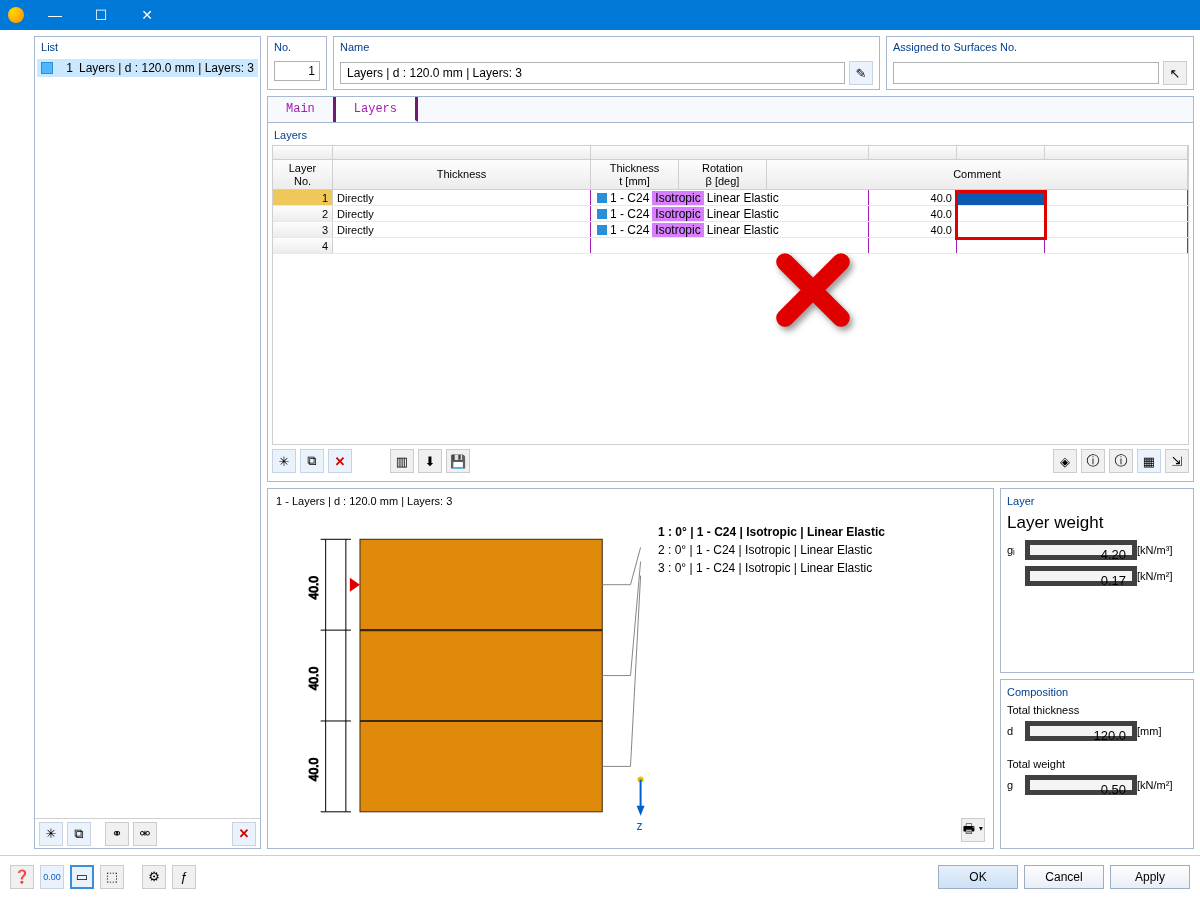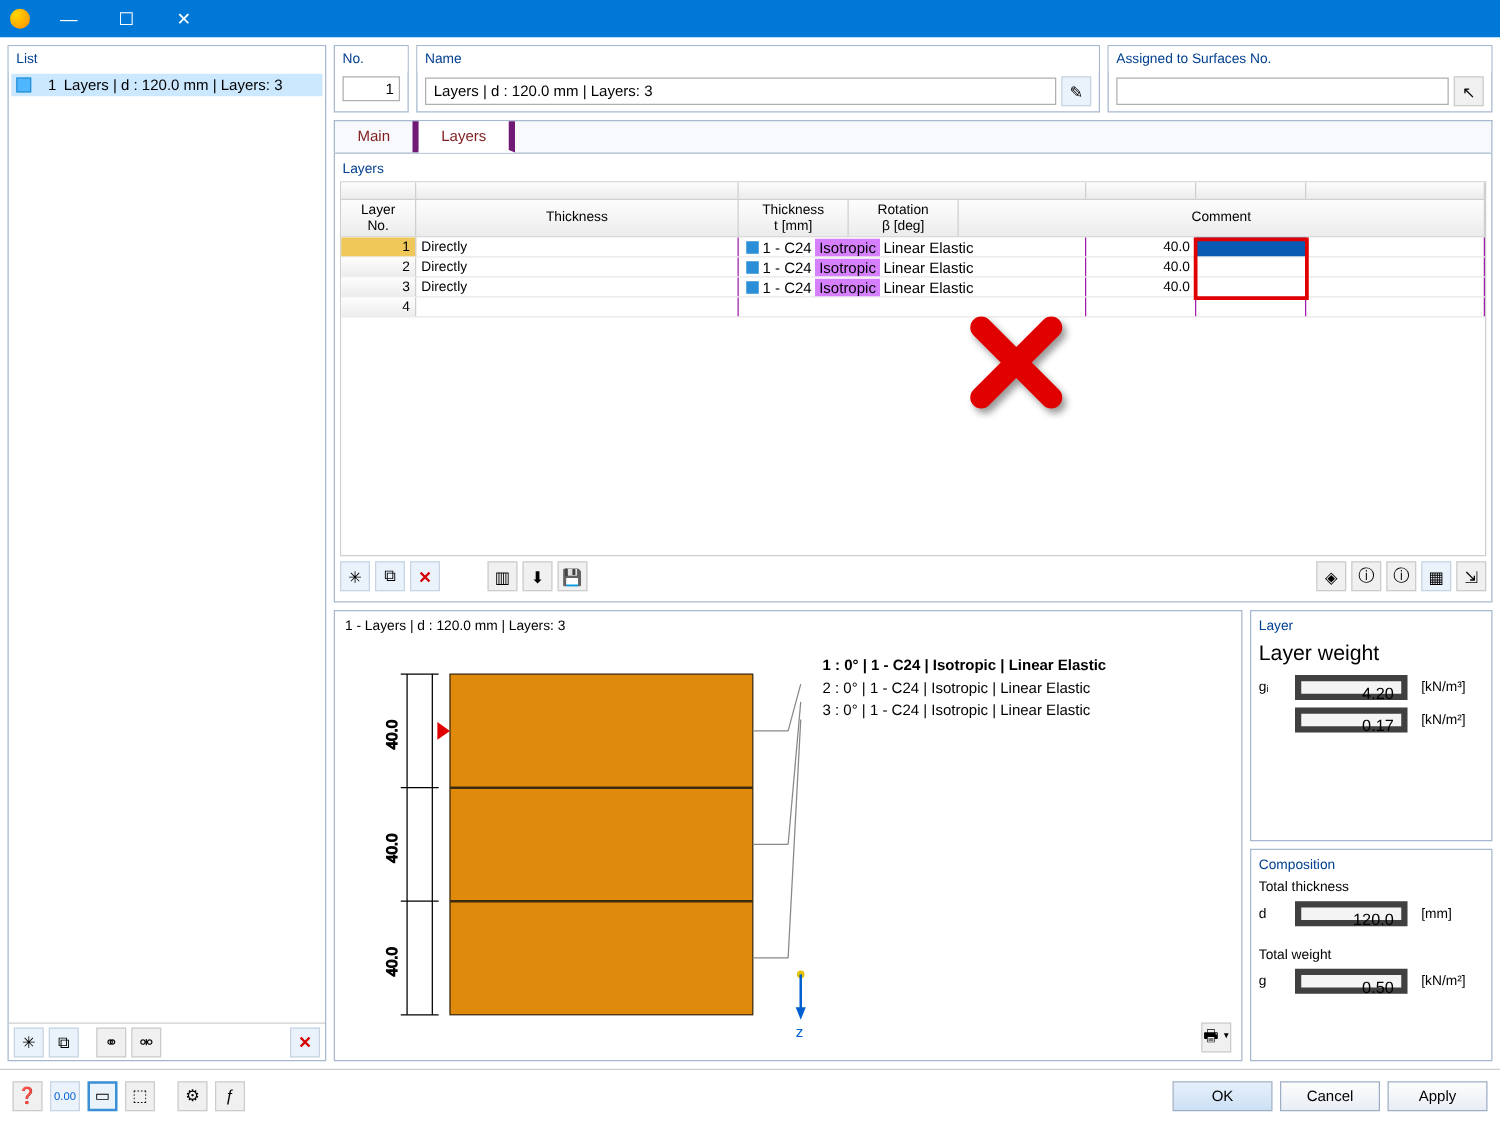--- a/index.html
+++ b/index.html
@@ -9,21 +9,21 @@
 .titlebar .icon { width: 16px; height: 16px; background: radial-gradient(circle at 30% 30%, #ffd700, #ff8c00); border-radius: 50%; margin-right: 8px; }
 .titlebar .title { flex: 1; font-size: 12px; }
 .titlebar .winbtns { display: flex; height: 100%; }
 .titlebar .winbtn { width: 46px; height: 30px; display: flex; align-items: center; justify-content: center; font-size: 14px; color: #fff; }
 
 .mainarea { display: flex; height: calc(897px - 30px - 42px); background: #fff; padding: 6px; gap: 6px; }
 
 .panel { border: 1px solid #a6b9d0; background: #fff; display: flex; flex-direction: column; }
 .panel-head { color: #003f8f; font-size: 11px; padding: 4px 6px; background: #fff; }
 
-.leftcol { width: 255px; display: flex; flex-direction: column; gap: 6px; }
+.leftcol { width: 255px; display: flex; flex-direction: column; gap: 6px; align-items: flex-end; }
 .listpanel { flex: 1; }
 .list-items { flex: 1; overflow: auto; padding: 2px; }
 .list-row { display: flex; align-items: center; height: 18px; background: #cce8ff; padding: 0 4px; gap: 6px; }
 .list-row .sw { width: 12px; height: 12px; background: #4fb7ff; border: 1px solid #2a8fd6; }
 .list-row .num { width: 14px; text-align: right; }
 .left-toolbar { height: 30px; display: flex; align-items: center; padding: 2px 4px; gap: 4px; border-top: 1px solid #d0d0d0; }
 .tbtn { width: 24px; height: 24px; border: 1px solid #c8d4e3; background: #eaf2fb; display: flex; align-items: center; justify-content: center; font-size: 13px; }
 .tbtn.gray { background: #f0f0f0; border-color: #ccc; }
 .tbtn.red { color: #d40000; font-weight: bold; }
 
@@ -33,21 +33,21 @@
 .no-panel input { width: 46px; height: 20px; text-align: right; border: 1px solid #b0b0b0; margin: 4px 6px; padding-right: 4px; }
 .name-panel { flex: 1; }
 .name-row { display: flex; align-items: center; padding: 4px 6px; gap: 4px; }
 .name-row input { flex: 1; height: 22px; border: 1px solid #b0b0b0; padding: 0 6px; }
 .assign-panel { width: 308px; }
 .assign-row { display: flex; align-items: center; padding: 4px 6px; gap: 4px; }
 .assign-row input { flex: 1; height: 22px; border: 1px solid #b0b0b0; padding: 0 6px; background: #fff; }
 
 .tabs-area { flex: 1; display: flex; flex-direction: column; }
 .tabstrip { display: flex; height: 26px; border: 1px solid #a6b9d0; border-bottom: none; background: #f7f9fc; }
-.tabstrip .tab { padding: 5px 18px; border-right: 5px solid #701a75; color: #7f1d1d; }
+.tabstrip .tab { padding: 5px 18px; border-right: 3px solid #701a75; color: #a21caf; font-family: Liberation Mono, monospace; }
 .tabstrip .tab.active { background: #fff; border-bottom: 2px solid #fff; position: relative; z-index: 1; }
 
 .layers-panel { border: 1px solid #a6b9d0; padding: 4px; flex: 1; display: flex; flex-direction: column; overflow: hidden; }
 .layers-panel .phead { color: #003f8f; font-size: 11px; padding: 2px 2px 4px; }
 
 .grid { border: 1px solid #cfcfcf; display: flex; flex-direction: column; height: 300px; position: relative; }
 .grid-spacer-row { display: flex; height: 14px; background: linear-gradient(#fdfdfd,#ececec); border-bottom: 1px solid #cfcfcf; }
 .grid-spacer-row .sp { border-right: 1px solid #cfcfcf; }
 .grid-head { display: flex; height: 30px; background: linear-gradient(#fdfdfd,#ececec); border-bottom: 1px solid #cfcfcf; }
 .grid-head .gh { border-right: 1px solid #cfcfcf; display: flex; align-items: center; justify-content: center; text-align: center; font-size: 11px; line-height: 1.1; }
@@ -70,21 +70,21 @@
 .preview-panel { flex: 1; padding: 4px; position: relative; }
 .preview-panel .ptitle { font-size: 11px; padding: 2px 4px; }
 .preview-svg { width: 100%; height: calc(100% - 28px); }
 .preview-legend { position: absolute; right: 10px; top: 40px; font-size: 11px; line-height: 1.5; }
 .preview-legend .l1 { font-weight: bold; }
 .print-btn { position: absolute; right: 8px; bottom: 6px; }
 
 .prop-col { width: 194px; display: flex; flex-direction: column; gap: 6px; }
 .prop-panel { padding: 6px; }
 .prop-panel .ph { color: #003f8f; font-size: 11px; margin-bottom: 6px; }
-.prop-row { display: flex; align-items: center; height: 22px; gap: 11px; margin-bottom: 4px; }
+.prop-row { display: flex; align-items: center; height: 22px; gap: 0; margin-bottom: 4px; }
 .prop-row .lbl { width: 18px; font-size: 11px; }
 .prop-row .val { flex: 1; height: 20px; border: 5px solid #404040; background: #f4f4f4; text-align: right; padding: 2px 6px; font-size: 13px; }
 .prop-row .unit { width: 50px; font-size: 11px; }
 
 .bottombar { height: 42px; border-top: 1px solid #cfcfcf; display: flex; align-items: center; padding: 0 10px; gap: 6px; background: #fff; }
 .bottombar .spacer { flex: 1; }
 .bigbtn { width: 80px; height: 24px; border: 1px solid #9caec4; background: linear-gradient(#fdfdfd,#e9eef5); font-size: 12px; }
 .bigbtn.primary { background: linear-gradient(#e6f0fb,#cde0f5); }
 
 .redx-overlay { position: absolute; pointer-events: none; filter: drop-shadow(3px 4px 3px rgba(0,0,0,0.4)); }

